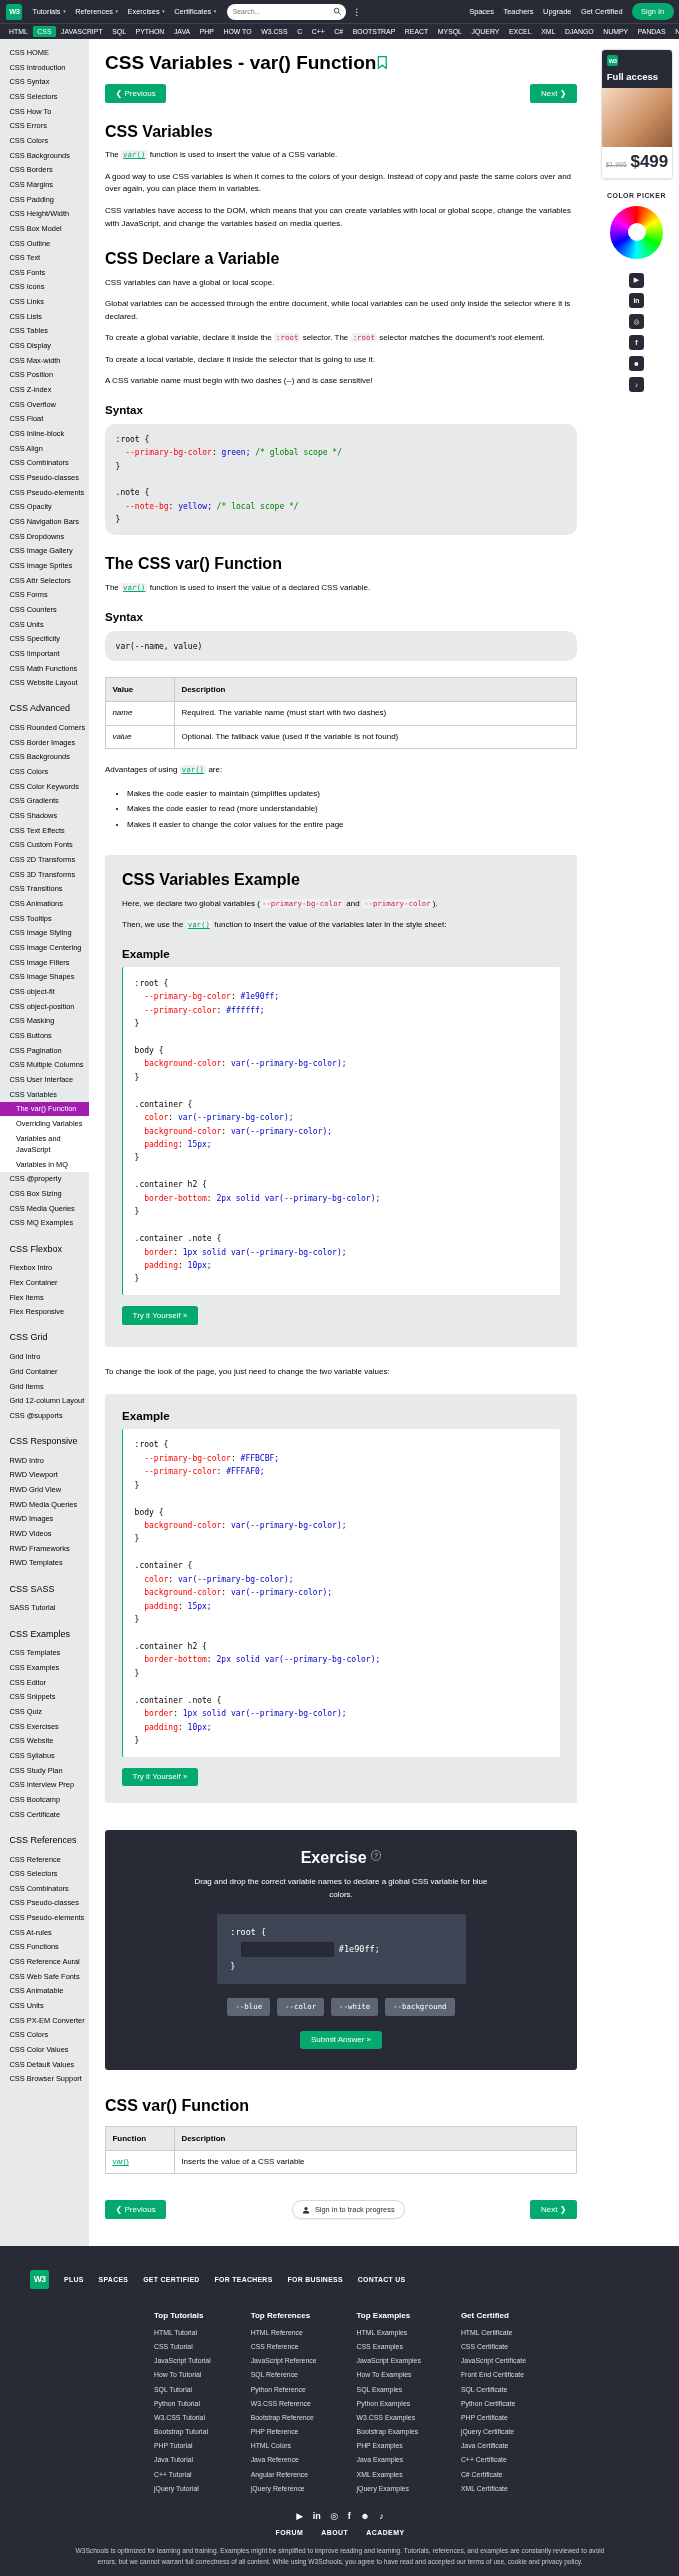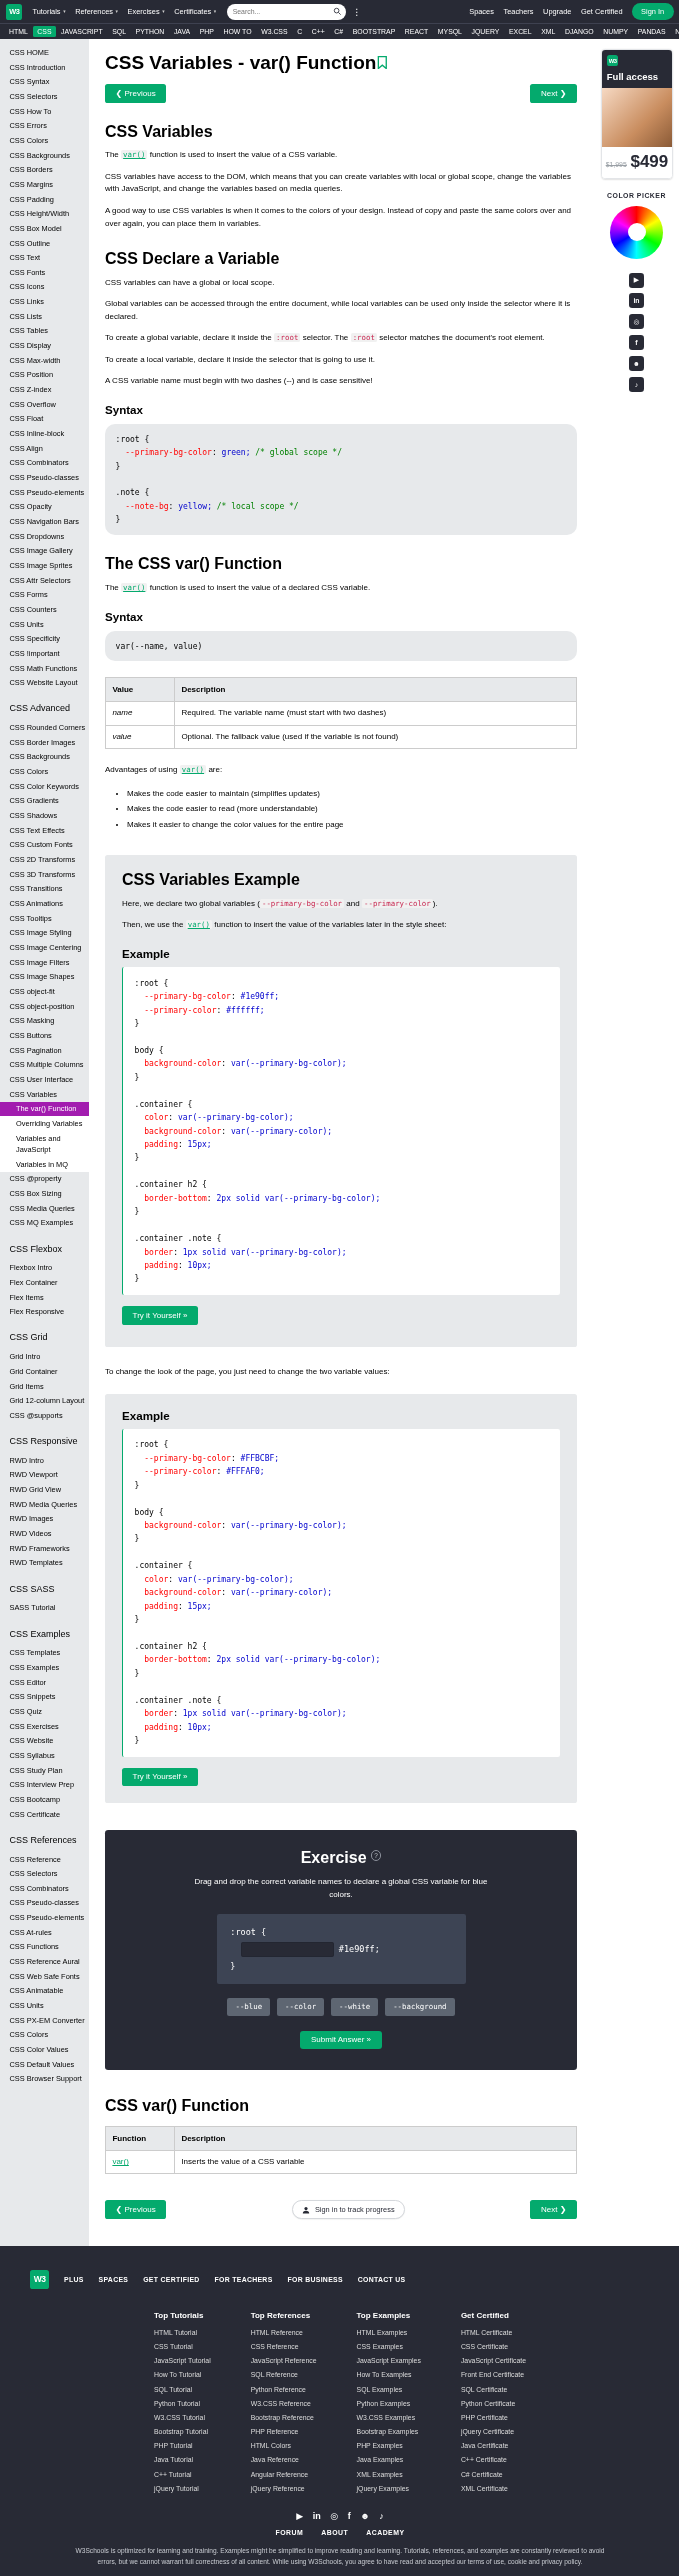--- a/index.html
+++ b/index.html
@@ -334,22 +334,22 @@
     </div>
 
     <div class="pn-row">
       <a class="btn">❮ Previous</a>
       <a class="btn">Next ❯</a>
     </div>
 
     <section>
       <h2>CSS Variables</h2>
       <p><span class="rt-t">The </span><span class="rt-csl">var()</span><span class="rt-t"> function is used to insert the value of a CSS variable.</span></p>
+      <p><span class="rt-t">A good way to use CSS variables is when it comes to the colors of your design. Instead of copy and paste the same colors over and over again, you can place them in variables.</span></p>
       <p><span class="rt-t">CSS variables have access to the DOM, which means that you can create variables with local or global scope, change the variables with JavaScript, and change the variables based on media queries.</span></p>
-      <p><span class="rt-t">A good way to use CSS variables is when it comes to the colors of your design. Instead of copy and paste the same colors over and over again, you can place them in variables.</span></p>
     </section>
 
     <section>
       <h2>CSS Declare a Variable</h2>
       <p><span class="rt-t">CSS variables can have a global or local scope.</span></p>
       <p><span class="rt-t">Global variables can be accessed through the entire document, while local variables can be used only inside the selector where it is declared.</span></p>
       <p><span class="rt-t">To create a global variable, declare it inside the </span><span class="rt-cs">:root</span><span class="rt-t"> selector. The </span><span class="rt-cs">:root</span><span class="rt-t"> selector matches the document's root element.</span></p>
       <p><span class="rt-t">To create a local variable, declare it inside the selector that is going to use it.</span></p>
       <p><span class="rt-t">A CSS variable name must begin with two dashes (--) and is case sensitive!</span></p>
       <h3>Syntax</h3>

